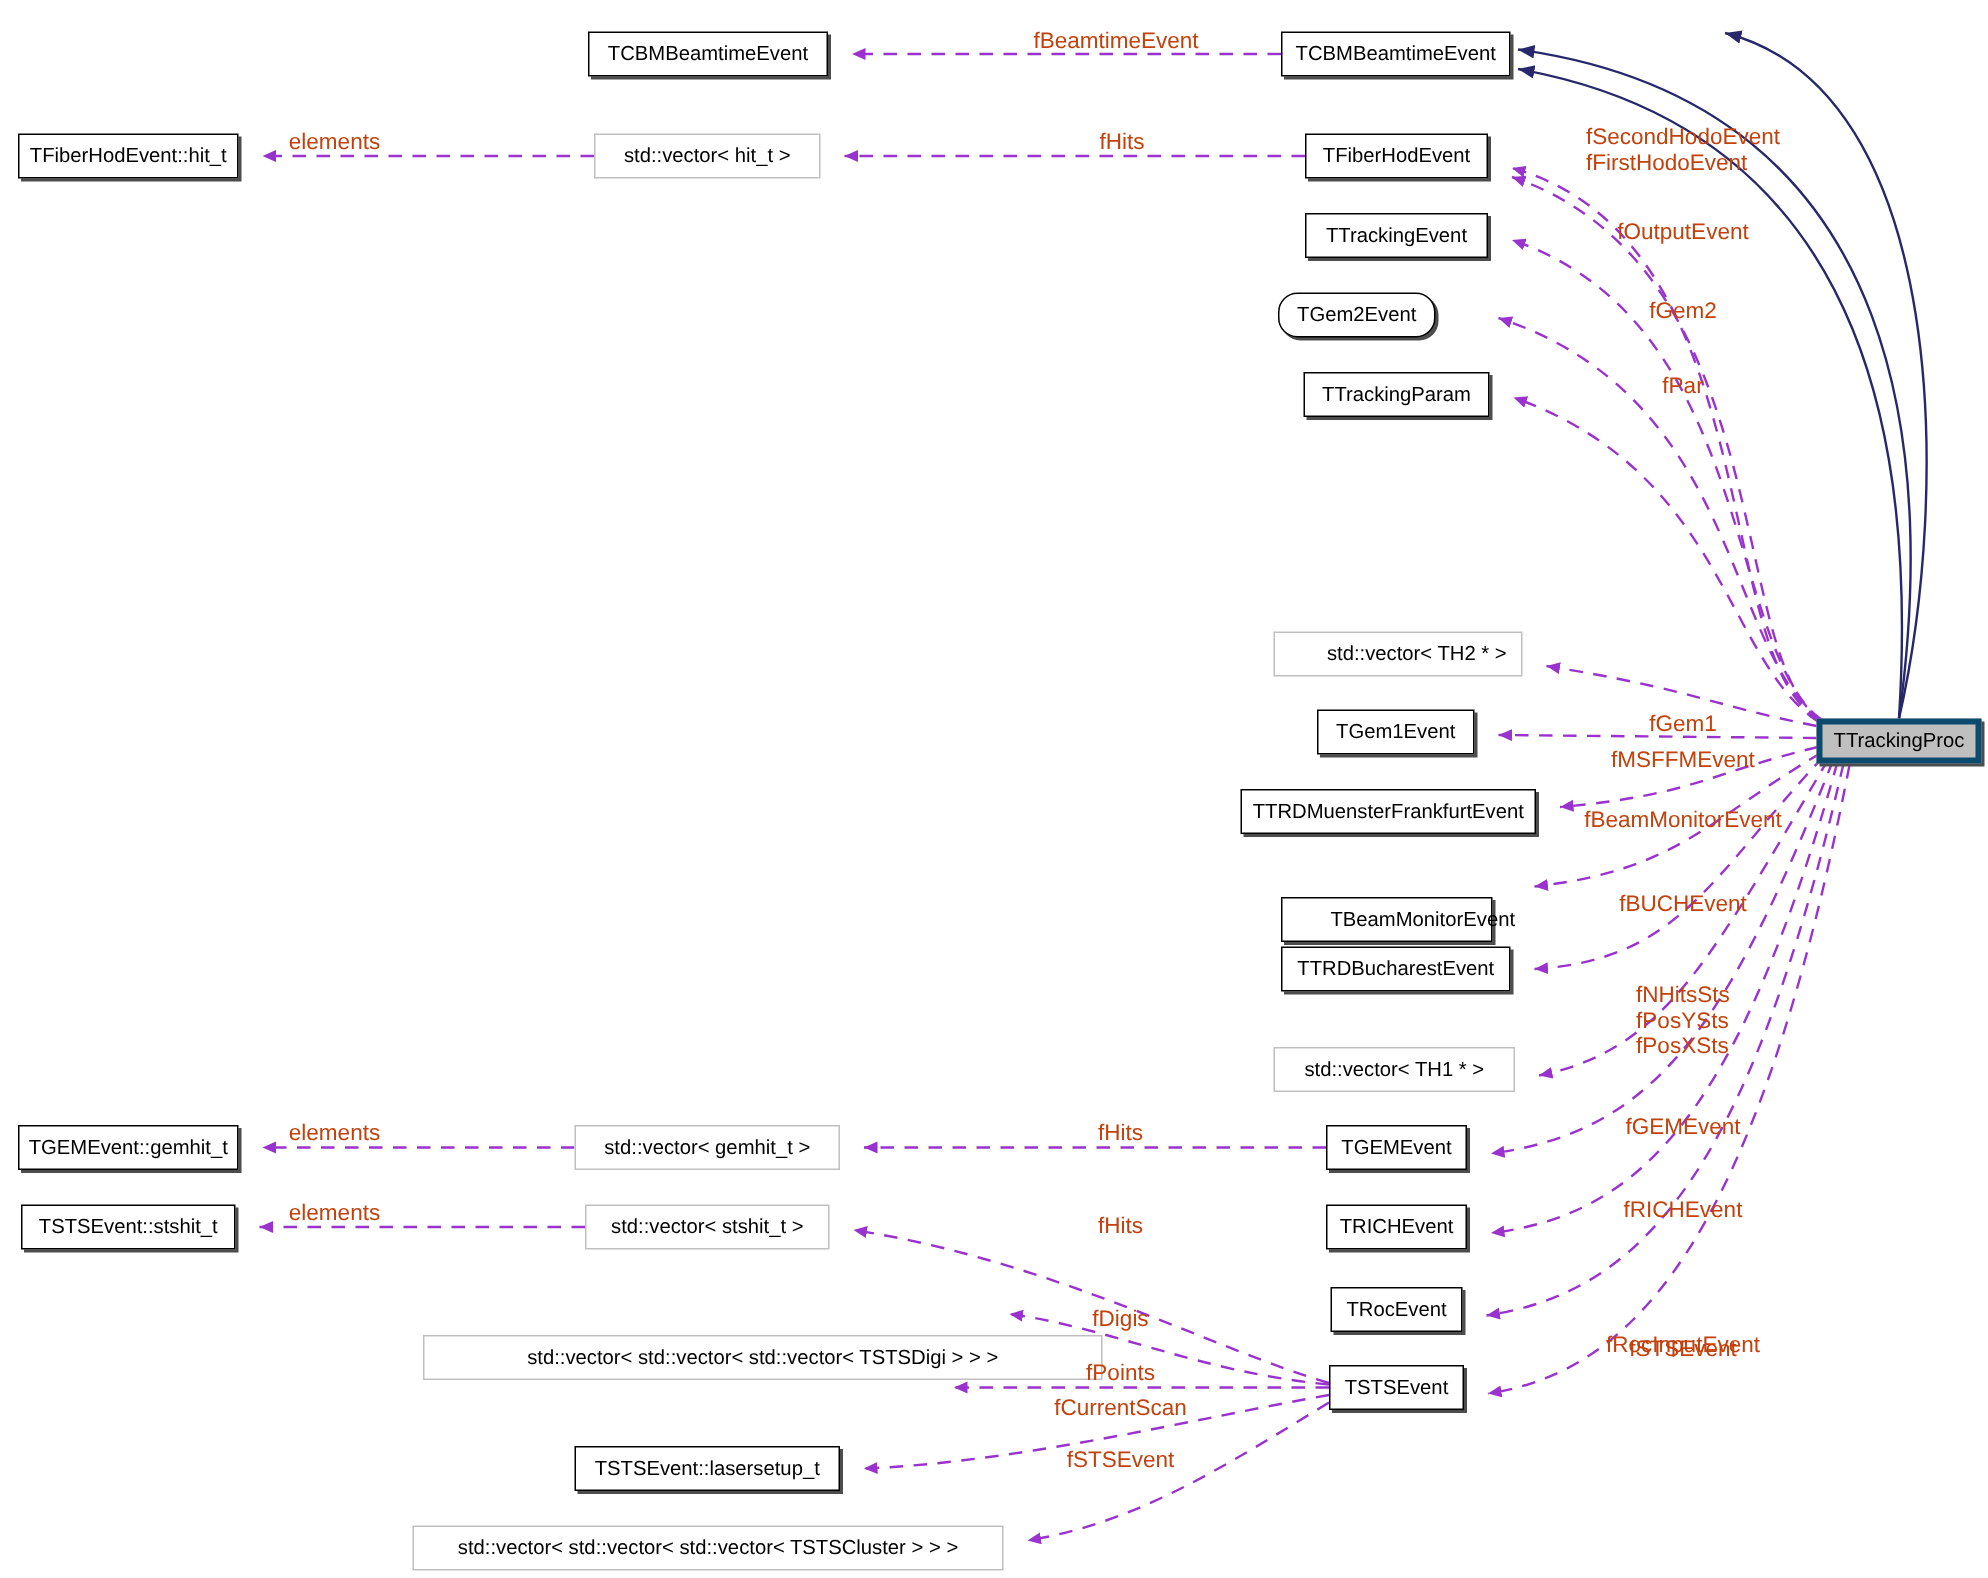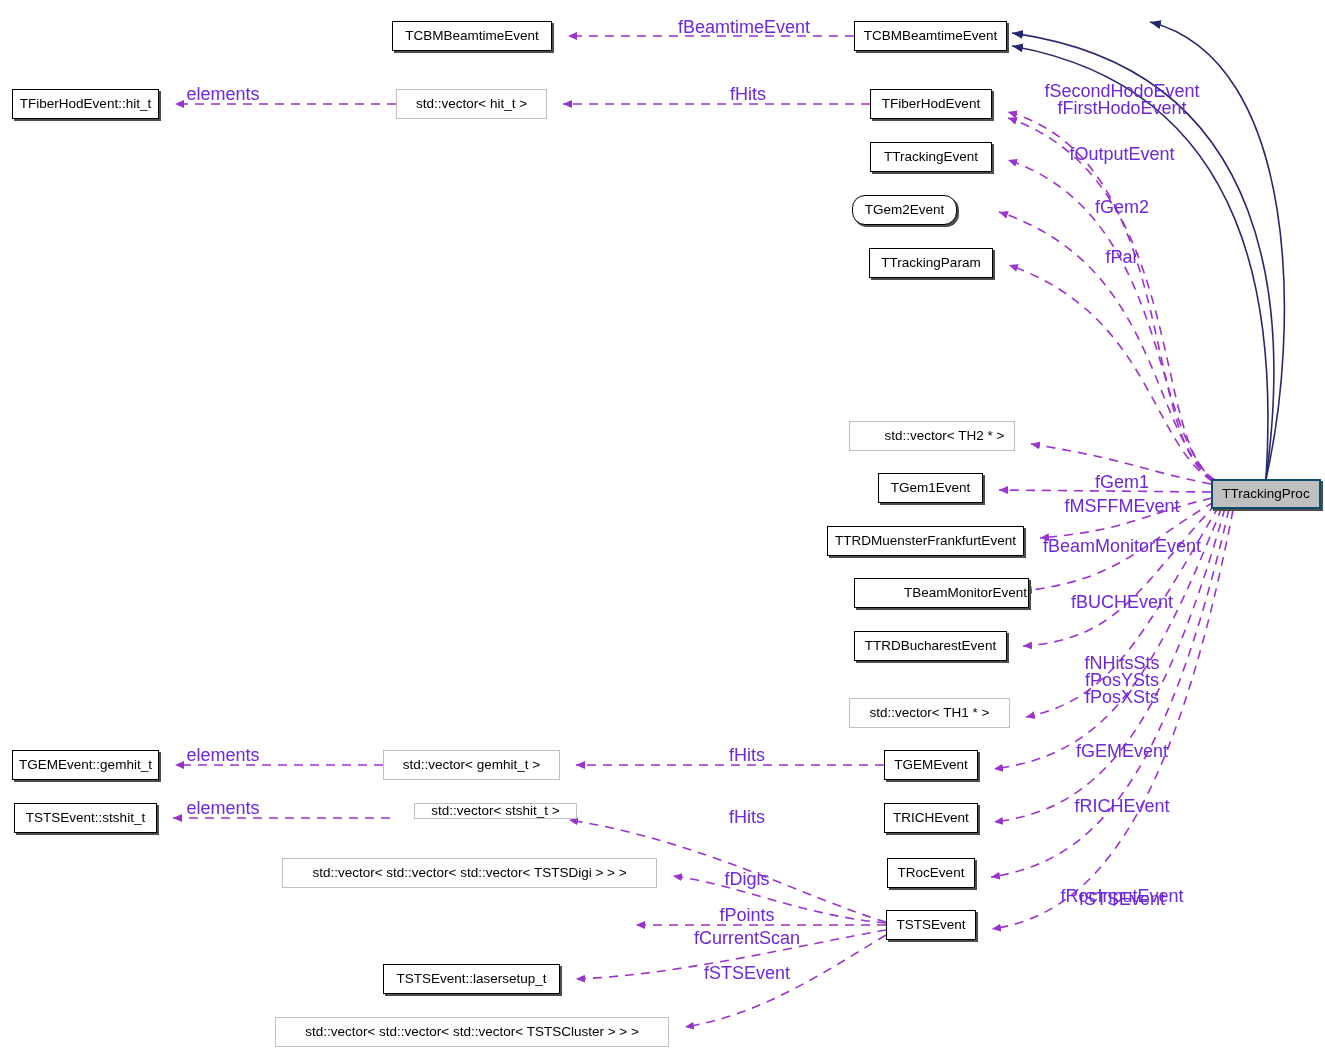--- a/index.html
+++ b/index.html
@@ -3,22 +3,22 @@
 <meta charset="utf-8">
 <style>
   html,body{margin:0;padding:0;background:#ffffff;}
   body{font-family:"Liberation Sans","DejaVu Sans",sans-serif;}
   #canvas{position:relative;width:1325px;height:1052px;background:#ffffff;overflow:hidden;}
   #canvas svg{position:absolute;left:0;top:0;width:1325px;height:1052px;}
   .node{position:absolute;box-sizing:border-box;display:flex;align-items:center;justify-content:center;
         background:#ffffff;font-size:13.5px;color:#000000;white-space:nowrap;line-height:1;}
   .node.cls{border:1px solid #000000;box-shadow:2px 2px 0 0 #4d4d4d;}
   .node.tmpl{border:1px solid #c0c0c0;box-shadow:none;}
-  .node.focus{background:#bfbfbf;border:2px solid #0c4a6e;box-shadow:2px 2px 0 0 #4d4d4d;}
-  .edge-label{position:absolute;font-size:18px;color:#6d28d9;white-space:nowrap;text-align:center;
+  .node.focus{background:#bfbfbf;border:4px solid #0c4a6e;box-shadow:2px 2px 0 0 #4d4d4d;}
+  .edge-label{position:absolute;font-size:15px;color:#c2410c;white-space:nowrap;
               line-height:17px;transform:translateX(-50%);}
   .edge-label span{display:block;}
 </style>
 </head>
 <body>
 
 <div id="canvas">
 
   <svg viewBox="0 0 1325 1052">
     <defs>
@@ -72,30 +72,30 @@
   <div class="node cls" style="left:854px;top:21px;width:153px;height:30px;">TCBMBeamtimeEvent</div>
   <div class="node cls" style="left:12px;top:89px;width:147px;height:30px;">TFiberHodEvent::hit_t</div>
   <div class="node tmpl" style="left:396px;top:89px;width:151px;height:30px;">std::vector&lt; hit_t &gt;</div>
   <div class="node cls" style="left:870px;top:89px;width:122px;height:30px;">TFiberHodEvent</div>
   <div class="node cls" style="left:870px;top:142px;width:122px;height:30px;">TTrackingEvent</div>
   <div class="node cls" style="left:852px;top:195px;width:105px;height:30px;border-radius:13px;">TGem2Event</div>
   <div class="node cls" style="left:869px;top:248px;width:124px;height:30px;">TTrackingParam</div>
   <div class="node tmpl" style="left:849px;top:421px;width:166px;height:30px;padding-left:25px;">std::vector&lt; TH2 * &gt;</div>
   <div class="node cls" style="left:878px;top:473px;width:105px;height:30px;">TGem1Event</div>
   <div class="node cls" style="left:827px;top:526px;width:197px;height:30px;">TTRDMuensterFrankfurtEvent</div>
-  <div class="node cls" style="left:854px;top:578px;width:175px;height:30px;padding-left:48px;">TBeamMonitorEvent</div>
+  <div class="node cls" style="left:854px;top:598px;width:141px;height:30px;padding-left:48px;">TBeamMonitorEvent</div>
   <div class="node cls" style="left:854px;top:631px;width:153px;height:30px;">TTRDBucharestEvent</div>
   <div class="node tmpl" style="left:849px;top:698px;width:161px;height:30px;">std::vector&lt; TH1 * &gt;</div>
   <div class="node cls" style="left:12px;top:750px;width:147px;height:30px;">TGEMEvent::gemhit_t</div>
   <div class="node tmpl" style="left:383px;top:750px;width:177px;height:30px;">std::vector&lt; gemhit_t &gt;</div>
   <div class="node cls" style="left:884px;top:750px;width:94px;height:30px;">TGEMEvent</div>
   <div class="node cls" style="left:14px;top:803px;width:143px;height:30px;">TSTSEvent::stshit_t</div>
-  <div class="node tmpl" style="left:390px;top:803px;width:163px;height:16px;margin-left:24px;">std::vector&lt; stshit_t &gt;</div>
+  <div class="node tmpl" style="left:390px;top:803px;width:163px;height:30px;">std::vector&lt; stshit_t &gt;</div>
   <div class="node cls" style="left:884px;top:803px;width:94px;height:30px;">TRICHEvent</div>
-  <div class="node tmpl" style="left:282px;top:858px;width:375px;height:30px;">std::vector&lt; std::vector&lt; std::vector&lt; TSTSDigi &gt; &gt; &gt;</div>
+  <div class="node tmpl" style="left:282px;top:890px;width:453px;height:30px;">std::vector&lt; std::vector&lt; std::vector&lt; TSTSDigi &gt; &gt; &gt;</div>
   <div class="node cls" style="left:887px;top:858px;width:88px;height:30px;">TRocEvent</div>
   <div class="node cls" style="left:886px;top:910px;width:90px;height:30px;">TSTSEvent</div>
   <div class="node cls" style="left:383px;top:964px;width:177px;height:30px;">TSTSEvent::lasersetup_t</div>
   <div class="node tmpl" style="left:275px;top:1017px;width:394px;height:30px;">std::vector&lt; std::vector&lt; std::vector&lt; TSTSCluster &gt; &gt; &gt;</div>
   <div class="node focus" style="left:1211px;top:479px;width:110px;height:30px;">TTrackingProc</div>
 
   <div class="edge-label" style="left:744px;top:19px;">
     <span>fBeamtimeEvent</span>
   </div>
   <div class="edge-label" style="left:223px;top:86px;">

